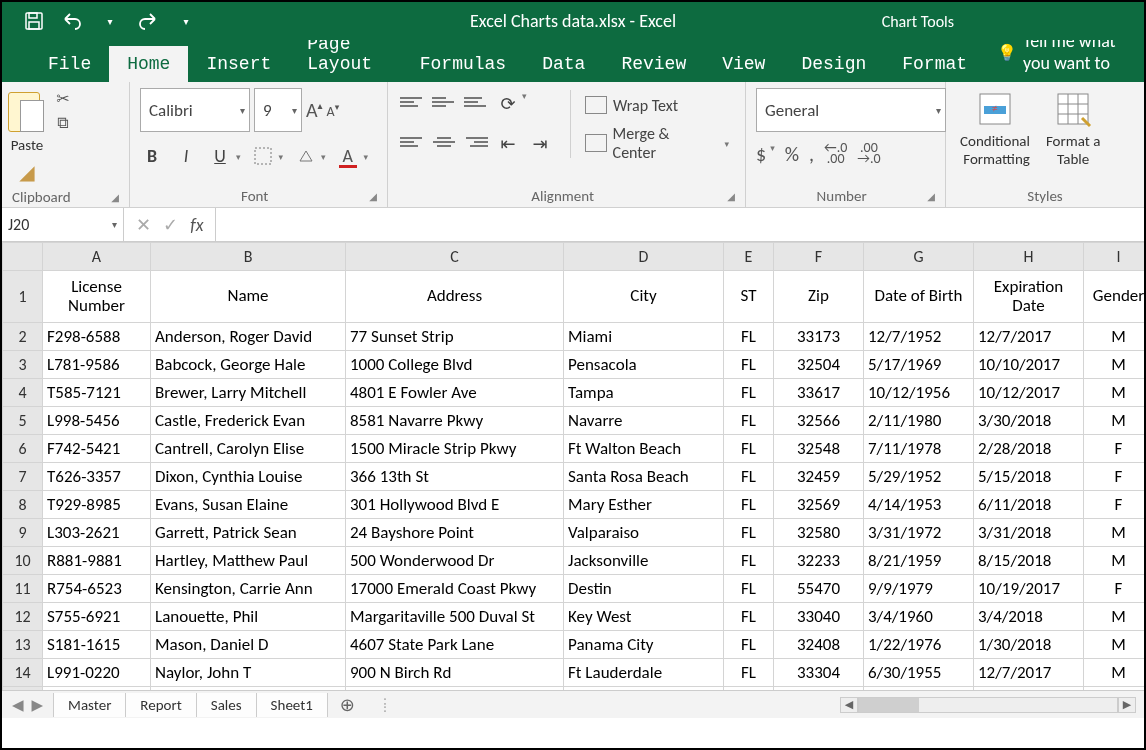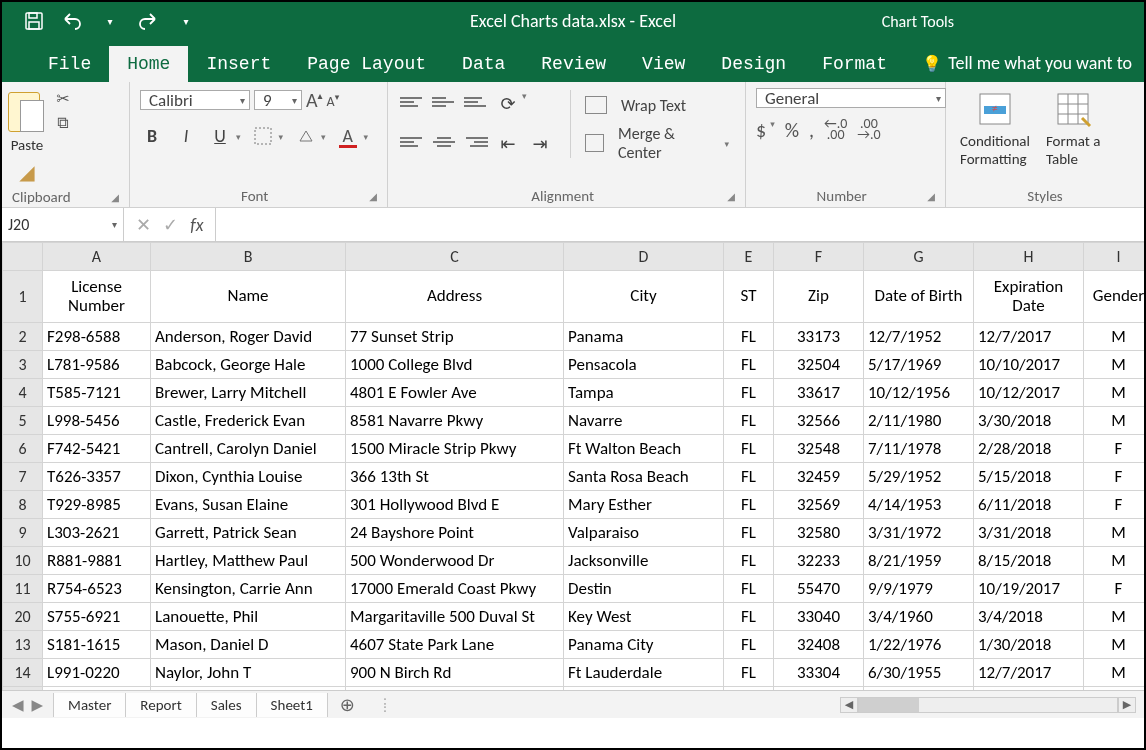--- a/index.html
+++ b/index.html
@@ -31,40 +31,40 @@
 .clipboard-icon { width: 38px; height: 46px; position: relative; }
 .clip-board { width: 32px; height: 40px; background: #fff6d0; border: 1px solid #cfa030; border-radius: 3px; position: absolute; left: 0; top: 4px; }
 .clip-page  { width: 24px; height: 32px; background: #fff; border: 1px solid #999; position: absolute; left: 12px; top: 12px; }
 .paste-label { font-size: 15px; color: #333; }
 .paste-brush { font-size: 20px; color: #c79a4a; margin-top: 4px; }
 .small-col { display: flex; flex-direction: column; gap: 4px; padding: 2px 2px; }
 .small-col .sicon { width: 22px; height: 20px; display: flex; align-items: center; justify-content: center; font-size: 16px; color: #555; cursor: pointer; }
 
 
 .font-row { display: flex; gap: 4px; align-items: center; margin-bottom: 6px; }
-.combo { background: #fff; border: 1px solid #aaa; height: 20px; display: flex; align-items: center; padding: 0 4px 0 8px; font-size: 17px; color: #444; cursor: pointer; }
+.combo { background: #fff; border: 1px solid #aaa; height: 44px; display: flex; align-items: center; padding: 0 4px 0 8px; font-size: 17px; color: #444; cursor: pointer; }
 .combo .arrow { margin-left: auto; font-size: 10px; color: #666; padding-left: 6px; }
 .font-name { width: 110px; }
 .font-size { width: 48px; }
 .aa-big { font-size: 20px; color: #555; cursor: pointer; }
 .aa-small { font-size: 14px; color: #555; cursor: pointer; }
 .font-btns { display: flex; gap: 10px; align-items: center; }
 .fbtn { width: 24px; height: 28px; display: flex; align-items: center; justify-content: center; font-size: 18px; color: #444; cursor: pointer; }
 .fbtn.bold { font-weight: 700; }
 .fbtn.italic { font-style: italic; }
 .fbtn.underline { text-decoration: underline; }
 .color-underline { width: 18px; height: 3px; background: #d02020; margin-top: -2px; }
 .drop-tiny { font-size: 9px; color: #777; margin-left: -6px; }
 
 
 .align-row { display: flex; gap: 8px; }
 .abtn { width: 24px; height: 24px; display: flex; flex-direction: column; gap: 2px; justify-content: center; cursor: pointer; }
 .abtn .bar { height: 2px; background: #777; }
 .abtn .bar.s1{width:60%}.abtn .bar.s2{width:90%}.abtn .bar.s3{width:75%}
-.wrap-btn, .merge-btn { display: flex; align-items: center; gap: 14px; font-size: 16px; color: #444; cursor: pointer; padding: 2px 4px; height: 30px; }
+.wrap-btn, .merge-btn { display: flex; align-items: center; gap: 6px; font-size: 16px; color: #444; cursor: pointer; padding: 2px 4px; height: 30px; }
 .wrap-icon,.merge-icon { width: 22px; height: 18px; border: 1px solid #888; position: relative; }
 
 
 .num-top { width: 190px; }
 .num-btns { display: flex; gap: 10px; margin-top: 6px; }
 .num-btn { font-size: 20px; color: #555; cursor: pointer; }
 .dec-btn { font-size: 14px; color: #555; cursor: pointer; display: flex; flex-direction: column; align-items: center; line-height: 0.8; }
 
 
 .large-btn { display: flex; flex-direction: column; align-items: center; gap: 2px; font-size: 15px; color: #333; cursor: pointer; padding: 0 6px; }
@@ -128,20 +128,21 @@
   </div>
   <div class="title">Excel Charts data.xlsx - Excel</div>
   <div class="chart-tools">Chart Tools</div>
 </div>
 
 <div class="tabs">
     <div class="tab">File</div>
     <div class="tab active">Home</div>
     <div class="tab">Insert</div>
     <div class="tab">Page Layout</div>
+    <div class="tab">Formulas</div>
     <div class="tab">Data</div>
     <div class="tab">Review</div>
     <div class="tab">View</div>
     <div class="tab">Design</div>
     <div class="tab">Format</div>
     <div class="tell-me">
       <span class="bulb">💡</span>
       <span>Tell me what you want to</span>
     </div>
   </div>
@@ -303,35 +304,35 @@
   <div class="group" style="flex:1;border-right:none">
     <div class="group-body" style="padding:2px 2px;gap:4px">
       <div class="large-btn">
         <span class="lic">
             <svg width="38" height="38">
               <rect x="4" y="4" width="30" height="30" fill="#fff" stroke="#888"></rect>
               <rect x="8" y="16" width="22" height="8" fill="#4aa0d8"></rect>
               <text x="19" y="22" font-size="12" text-anchor="middle" fill="#d05050">≠</text>
             </svg>
           </span>
-        <span style="white-space:pre;text-align:left">Conditional
+        <span style="white-space:pre;text-align:right">Conditional
 Formatting</span>
       </div>
       <div class="large-btn">
         <span class="lic">
             <svg width="38" height="38">
               <rect x="4" y="4" width="30" height="30" fill="#fff" stroke="#888"></rect>
               <line x1="4" y1="14" x2="34" y2="14" stroke="#888"></line>
               <line x1="4" y1="24" x2="34" y2="24" stroke="#888"></line>
               <line x1="14" y1="4" x2="14" y2="34" stroke="#888"></line>
               <line x1="24" y1="4" x2="24" y2="34" stroke="#888"></line>
               <path d="M28 28 L36 36" stroke="#cfa030" stroke-width="3"></path>
             </svg>
           </span>
-        <span style="white-space:pre;">Format a
+        <span style="white-space:pre;text-align:center">Format a
 Table</span>
       </div>
     </div>
     <div class="group-label">
         <span style="margin:7px auto">Styles</span>
       </div>
   </div>
 </div>
 
 <div class="formula-bar">
@@ -384,21 +385,21 @@
           <td>Zip</td>
           <td>Date of Birth</td>
           <td>Expiration Date</td>
           <td>Gender</td>
         </tr>
         <tr>
           <th class="row-hdr">2</th>
           <td class="c-left">F298-6588</td>
           <td class="c-left">Anderson, Roger David</td>
           <td class="c-left">77 Sunset Strip</td>
-          <td class="c-left">Panama</td>
+          <td class="c-left">Miami</td>
           <td class="c-center">FL</td>
           <td class="c-center">33173</td>
           <td class="c-right">12/7/1952</td>
           <td class="c-right">12/7/2017</td>
           <td class="c-center">M</td>
         </tr>
         <tr>
           <th class="row-hdr">3</th>
           <td class="c-left">L781-9586</td>
           <td class="c-left">Babcock, George Hale</td>
@@ -430,21 +431,21 @@
           <td class="c-left">Navarre</td>
           <td class="c-center">FL</td>
           <td class="c-center">32566</td>
           <td class="c-right">2/11/1980</td>
           <td class="c-right">3/30/2018</td>
           <td class="c-center">M</td>
         </tr>
         <tr>
           <th class="row-hdr">6</th>
           <td class="c-left">F742-5421</td>
-          <td class="c-left">Cantrell, Carolyn Daniel</td>
+          <td class="c-left">Cantrell, Carolyn Elise</td>
           <td class="c-left">1500 Miracle Strip Pkwy</td>
           <td class="c-left">Ft Walton Beach</td>
           <td class="c-center">FL</td>
           <td class="c-center">32548</td>
           <td class="c-right">7/11/1978</td>
           <td class="c-right">2/28/2018</td>
           <td class="c-center">F</td>
         </tr>
         <tr>
           <th class="row-hdr">7</th>
@@ -500,21 +501,21 @@
           <td class="c-left">Kensington, Carrie Ann</td>
           <td class="c-left">17000 Emerald Coast Pkwy</td>
           <td class="c-left">Destin</td>
           <td class="c-center">FL</td>
           <td class="c-center">55470</td>
           <td class="c-right">9/9/1979</td>
           <td class="c-right">10/19/2017</td>
           <td class="c-center">F</td>
         </tr>
         <tr>
-          <th class="row-hdr">20</th>
+          <th class="row-hdr">12</th>
           <td class="c-left">S755-6921</td>
           <td class="c-left">Lanouette, Phil</td>
           <td class="c-left">Margaritaville 500 Duval St</td>
           <td class="c-left">Key West</td>
           <td class="c-center">FL</td>
           <td class="c-center">33040</td>
           <td class="c-right">3/4/1960</td>
           <td class="c-right">3/4/2018</td>
           <td class="c-center">M</td>
         </tr>

